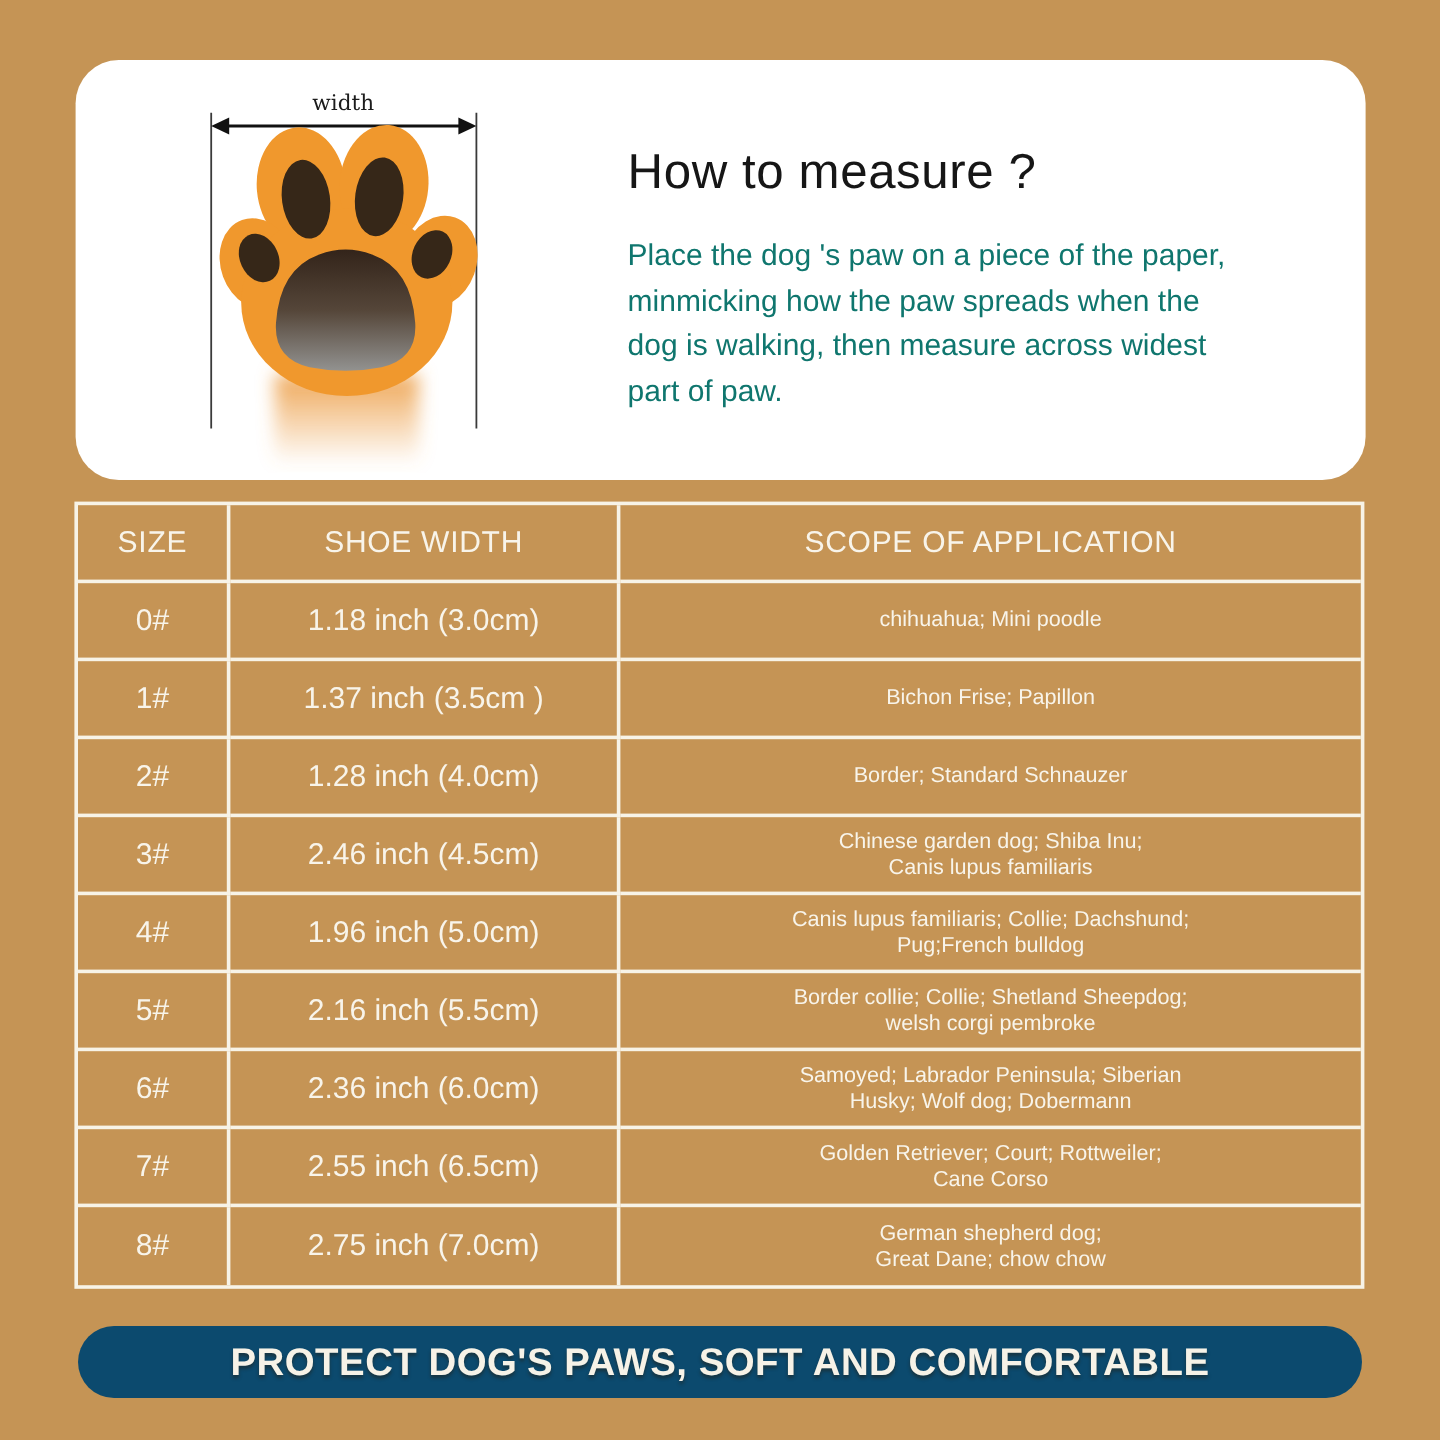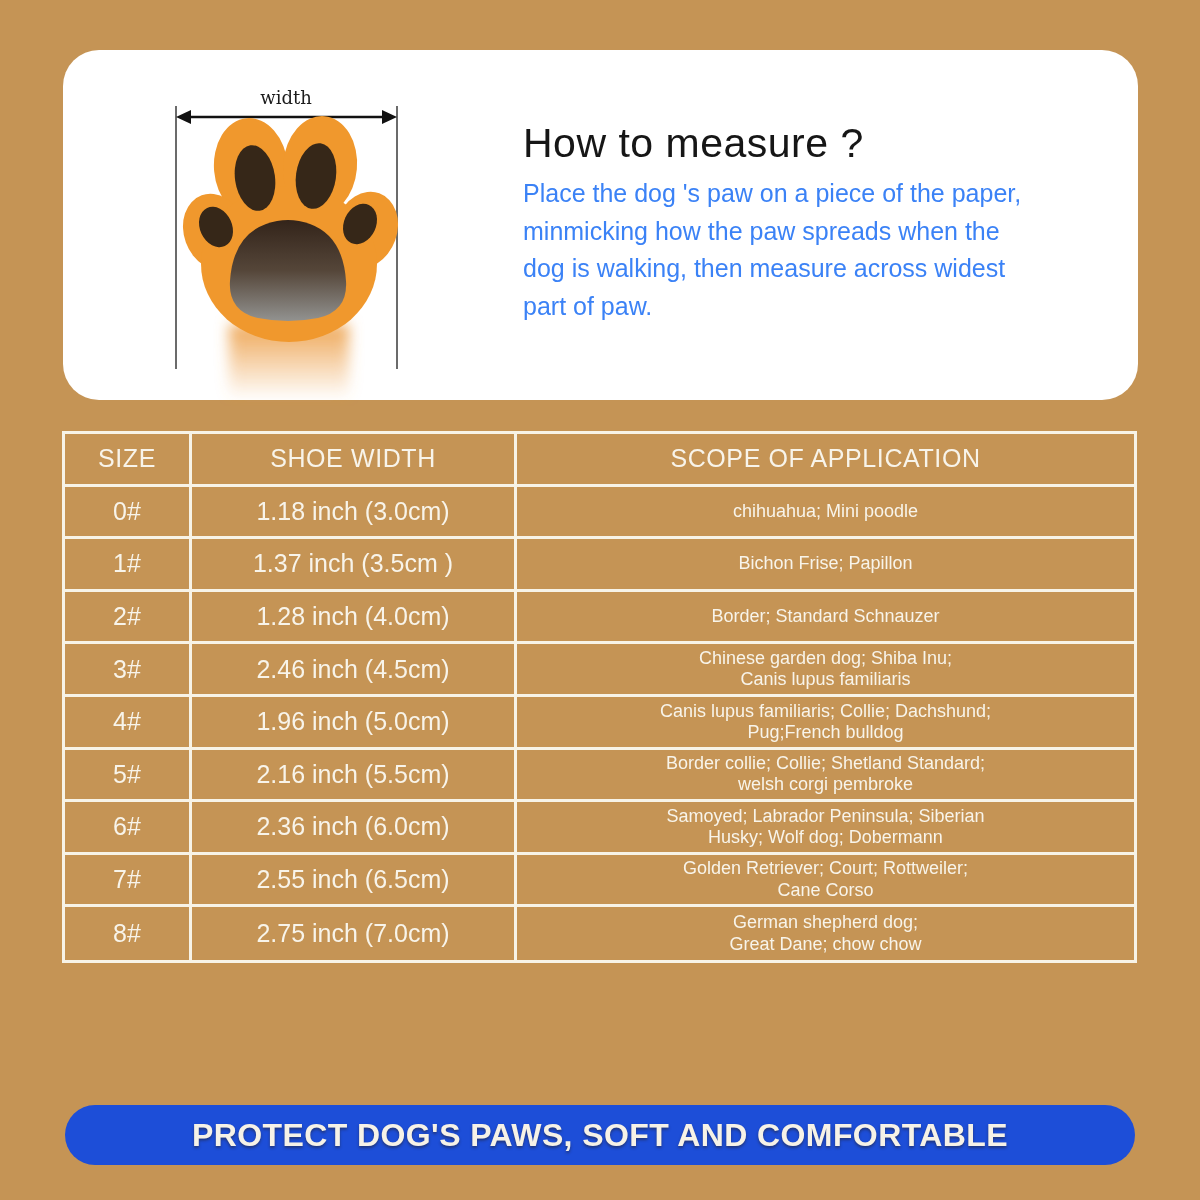--- a/index.html
+++ b/index.html
@@ -14,47 +14,47 @@
   
   .measure-card {
     position: absolute;
     left: 63px; top: 50px;
     width: 1075px; height: 350px;
     background: #ffffff;
     border-radius: 36px;
   }
   .paw-wrap {
     position: absolute;
-    left: 100px; top: 34px;
+    left: 100px; top: 22px;
     width: 252px; height: 322px;
   }
   .instructions {
     position: absolute;
     left: 460px; top: 70px;
     width: 560px;
   }
   .howto-title {
     font-size: 41px;
     font-weight: normal;
     color: #161616;
     letter-spacing: 0.5px;
   }
   .howto-body {
-    margin-top: 8px;
+    margin-top: 28px;
     font-size: 25px;
-    color: #3b82f6;
+    color: #0f766e;
     line-height: 1.5;
     white-space: pre-line;
   }
 
   
   .size-table {
     position: absolute;
-    left: 62px; top: 431px;
-    width: 1075px; height: 532px;
+    left: 62px; top: 418px;
+    width: 1075px; height: 656px;
     box-sizing: border-box;
     border: 3px solid #f7f3e7;
     display: grid;
     grid-template-columns: 127px 325px 1fr;
     grid-auto-rows: 1fr;
   }
   .cell {
     border-right: 3px solid #f7f3e7;
     border-bottom: 3px solid #f7f3e7;
     display: flex;
@@ -68,21 +68,21 @@
   .cell:nth-child(3n) { border-right: none; }
   .cell:nth-child(n+28) { border-bottom: none; }
   .cell.header { font-size: 25px; letter-spacing: 0.6px; }
   .cell.scope { font-size: 18px; line-height: 1.18; }
 
   
   .bottom-banner {
     position: absolute;
     left: 65px; top: 1105px;
     width: 1070px; height: 60px;
-    background: #1d4ed8;
+    background: #0c4a6e;
     border-radius: 32px;
     display: flex;
     align-items: center;
     justify-content: center;
   }
   .banner-text {
     font-weight: bold;
     font-size: 32px;
     letter-spacing: 0.4px;
     color: #f6f2e7;
@@ -177,21 +177,21 @@
   <div class="cell scope">Chinese garden dog; Shiba Inu;
 Canis lupus familiaris</div>
 
   <div class="cell">4#</div>
   <div class="cell">1.96 inch (5.0cm)</div>
   <div class="cell scope">Canis lupus familiaris; Collie; Dachshund;
 Pug;French bulldog</div>
 
   <div class="cell">5#</div>
   <div class="cell">2.16 inch (5.5cm)</div>
-  <div class="cell scope">Border collie; Collie; Shetland Standard;
+  <div class="cell scope">Border collie; Collie; Shetland Sheepdog;
 welsh corgi pembroke</div>
 
   <div class="cell">6#</div>
   <div class="cell">2.36 inch (6.0cm)</div>
   <div class="cell scope">Samoyed; Labrador Peninsula; Siberian
 Husky; Wolf dog; Dobermann</div>
 
   <div class="cell">7#</div>
   <div class="cell">2.55 inch (6.5cm)</div>
   <div class="cell scope">Golden Retriever; Court; Rottweiler;

